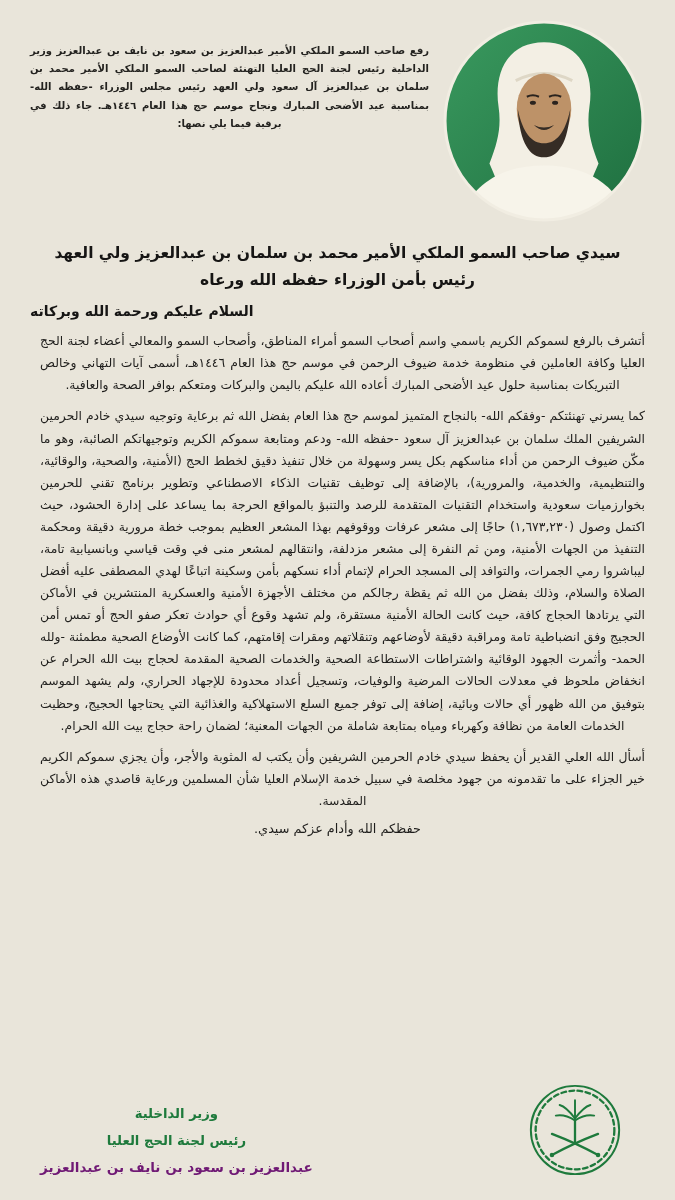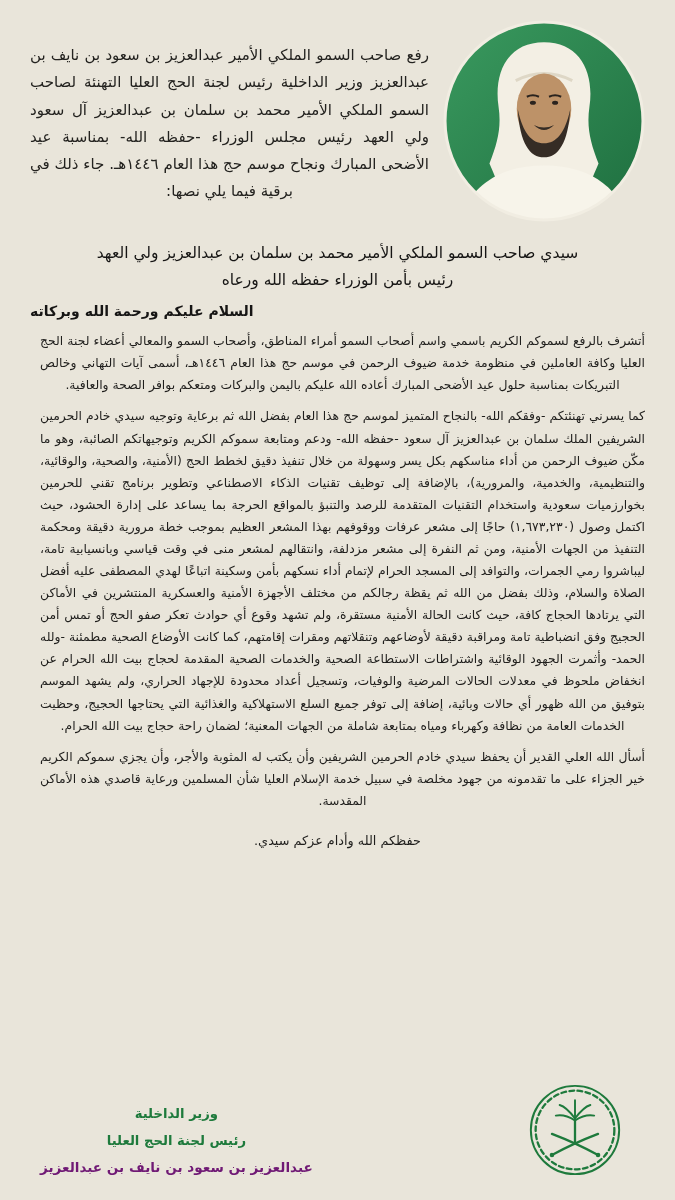--- a/index.html
+++ b/index.html
@@ -5,28 +5,28 @@
   html,body{margin:0;padding:0;}
   body{background:#d8d4cb;font-family:"DejaVu Sans",sans-serif;}
   .page{
     width:675px;height:1200px;margin:0 auto;background:#e9e5da;
     box-sizing:border-box;padding:20px 30px 16px;direction:rtl;
     color:#1f1e1c;overflow:hidden;position:relative;display:flex;flex-direction:column;
   }
   .header{display:flex;gap:14px;align-items:flex-start;}
   .photo-wrap{flex:0 0 auto;}
   .intro{
-    flex:1;font-weight:normal;font-size:15px;line-height:1.82;
+    flex:1;font-weight:bold;font-size:10px;line-height:1.82;
     text-align:justify;text-align-last:center;padding-top:22px;color:#23221f;
   }
-  .headings{text-align:center;font-weight:normal;font-size:15.5px;line-height:1.75;margin-top:14px;color:#161514;}
+  .headings{text-align:center;font-weight:bold;font-size:15.5px;line-height:1.75;margin-top:14px;color:#161514;}
   .greeting{text-align:left;font-weight:bold;font-size:14px;margin-top:9px;color:#161514;}
   .body-text{margin-top:11px;font-size:12.4px;line-height:1.78;margin-left:10px;}
   .body-text p{margin:0 0 9px;text-align:justify;text-align-last:center;}
-  .closing{text-align:center;font-size:12.8px;margin-top:12px;}
+  .closing{text-align:center;font-size:12.8px;margin-top:0;}
   .footer{display:flex;justify-content:space-between;align-items:flex-end;margin-top:auto;padding:0 22px 2px 10px;}
   .sig{text-align:center;font-weight:bold;font-size:13.2px;line-height:2.05;}
   .sig-green{color:#1e7a3c;}
   .sig-name{color:#701a75;font-size:13.6px;}
   .emblem{flex:0 0 auto;}
 </style>
 </head>
 <body>
 
 <div class="page">

